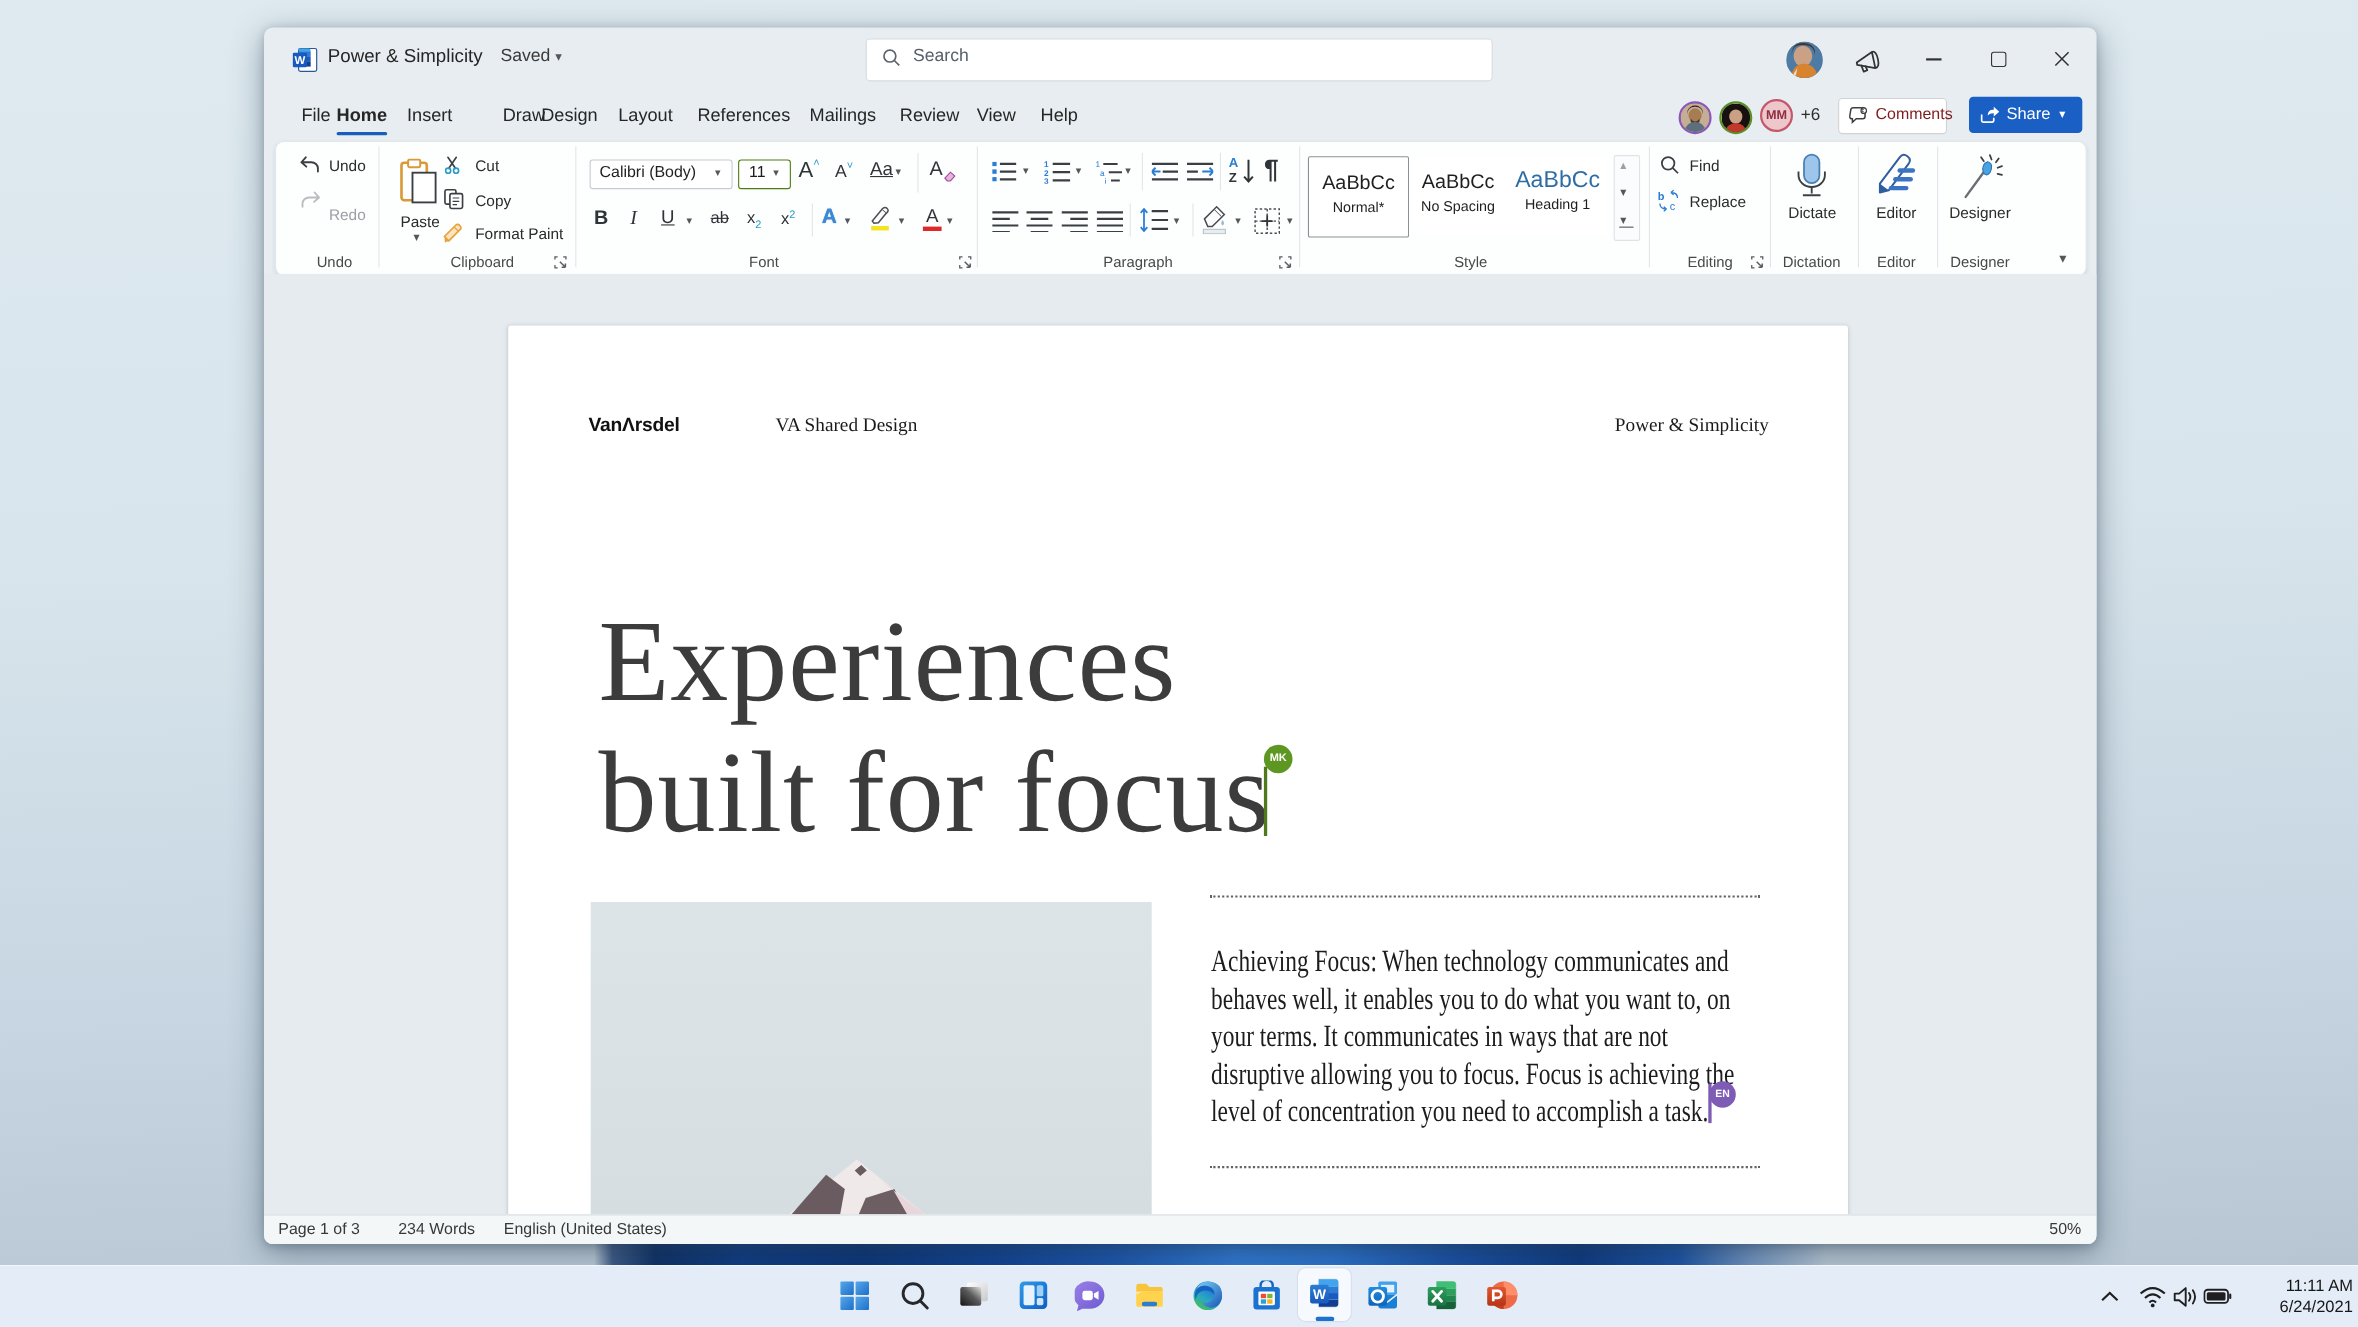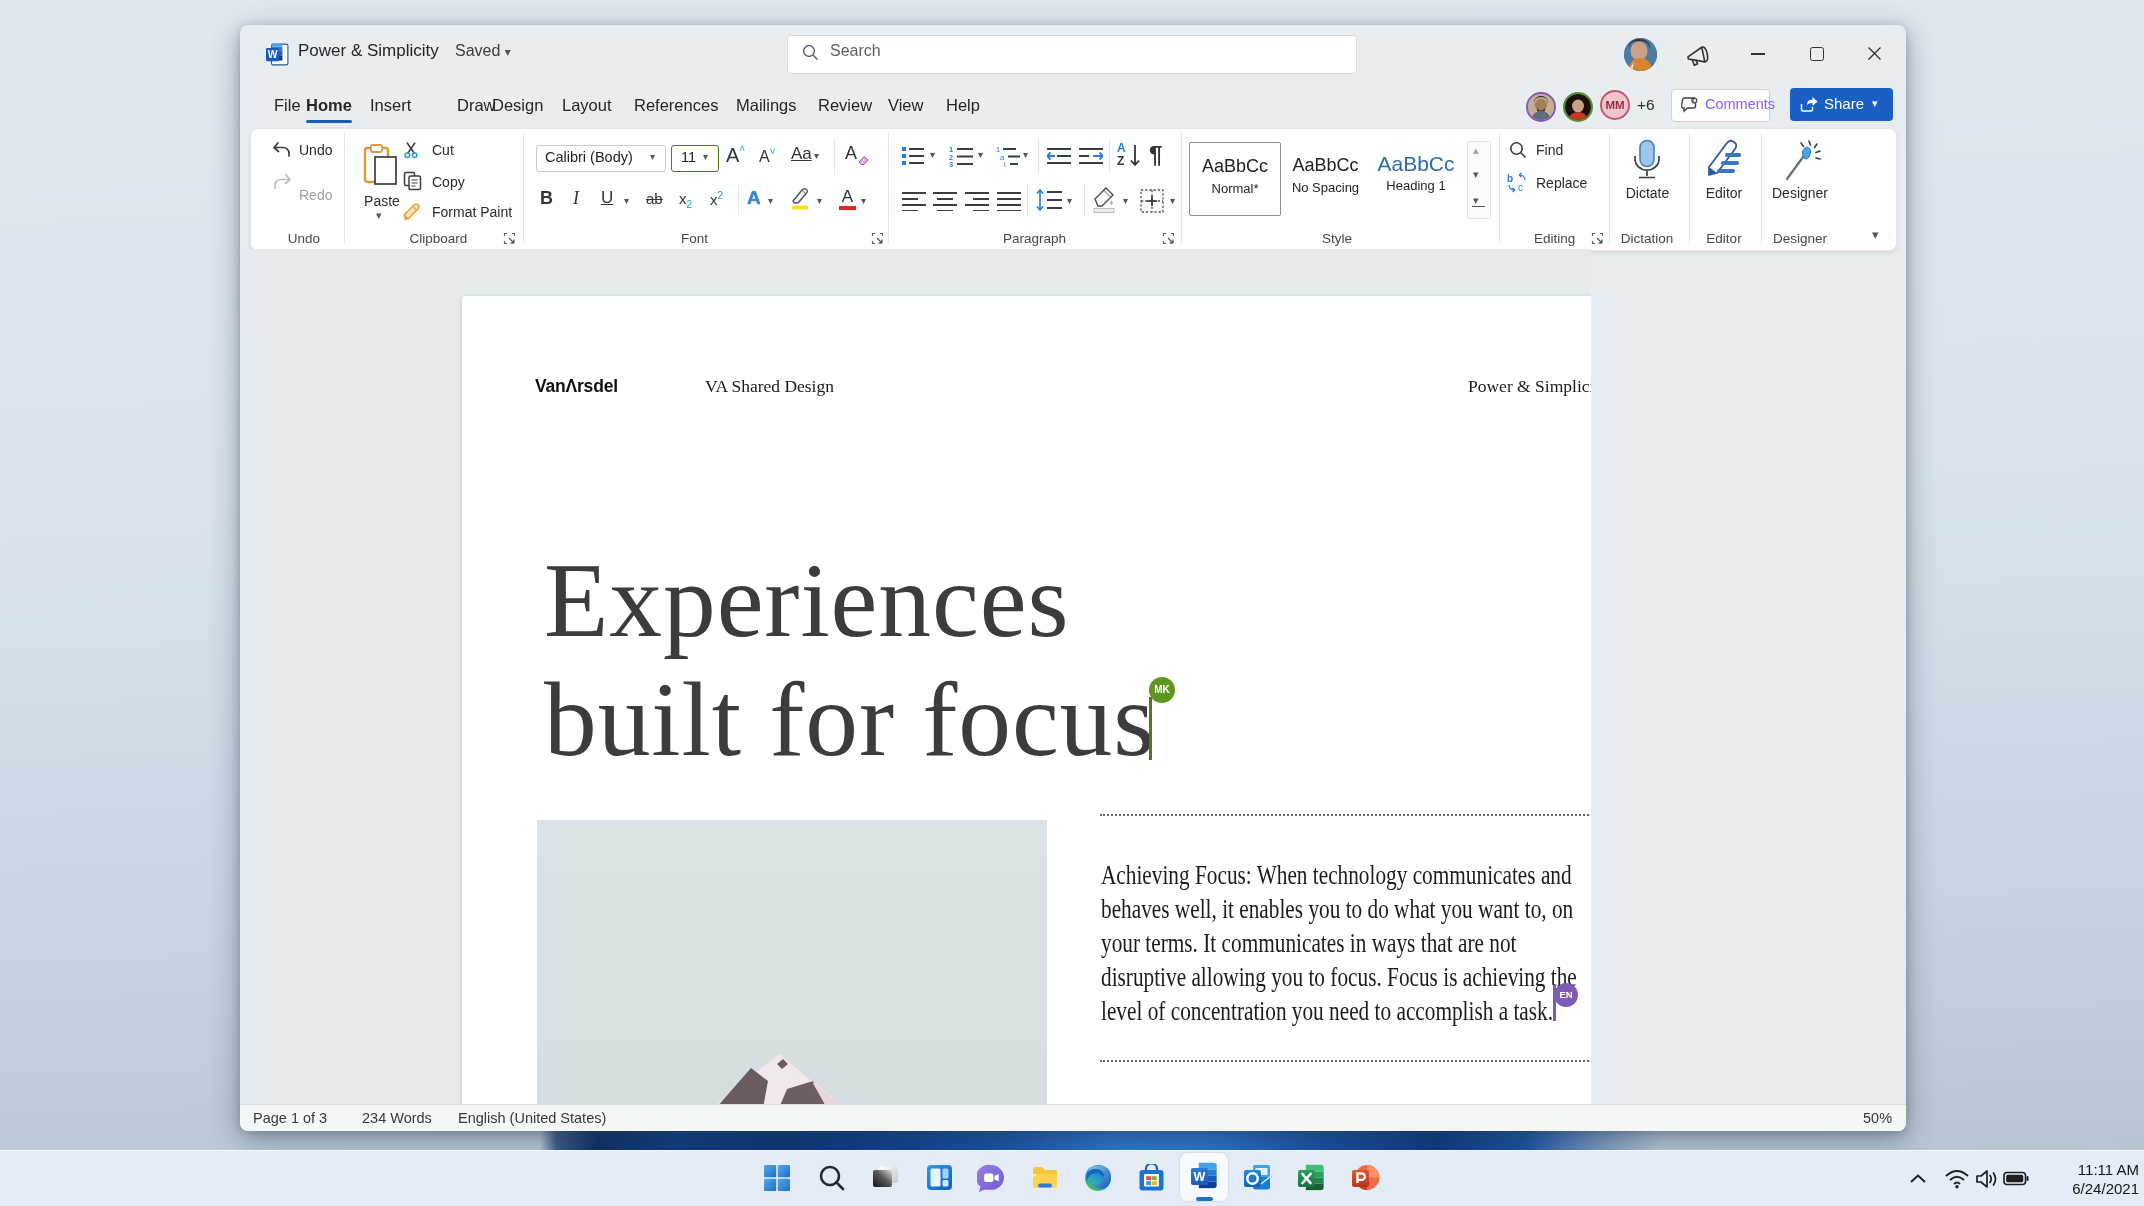--- a/index.html
+++ b/index.html
@@ -15,21 +15,21 @@
 .tab{top:71px;font-size:16.5px;color:#262626;}
 #homeu{left:66px;top:95px;width:46px;height:3px;border-radius:2px;background:#1a5dbb;}
 
 #ribbon{left:10px;top:103px;width:1645px;height:121px;background:#fdfefe;border:1px solid #e3e7ea;border-radius:8px;box-shadow:0 2px 4px rgba(90,110,130,0.14);}
 .seclab{top:102px;font-size:13.5px;color:#484848;}
 .secdiv{top:4px;width:1px;height:110px;background:#e2e6e9;}
 .rlab{font-size:14px;color:#2b2b2b;}
 .gray{color:#9b9fa3;}
 .chev{font-size:11px;color:#53575b;}
 
-#docarea{left:0;top:224px;width:1351px;height:855px;background:#e5ebee;overflow:hidden;}
+#docarea{left:0;top:224px;width:1666px;height:855px;background:#e5ebee;overflow:hidden;}
 #page{left:222px;top:47px;width:1218px;height:812px;background:#fff;border-radius:3px;box-shadow:0 1px 4px rgba(100,115,130,0.35);overflow:hidden;}
 #h1{left:82px;top:245px;width:1100px;font-family:"Liberation Serif",serif;font-size:105.5px;line-height:119px;color:#3c3c3c;letter-spacing:0.9px;}
 .dot{height:3px;border-top:2.5px dotted #636363;}
 #para{left:639px;top:562px;font-family:"Liberation Serif",serif;font-size:28px;line-height:34.1px;color:#1c1c1c;white-space:nowrap;transform:scaleX(0.76);transform-origin:left top;}
 
 #status{left:0;top:1079px;width:1666px;height:27px;background:#f4f7f8;border-top:1px solid #d9dee1;font-size:14.5px;color:#383838;}
 
 #taskbar{left:0;top:1150px;width:2144px;height:56px;background:#e4ecf7;border-top:1px solid rgba(255,255,255,0.6);}
 .ser{font-family:"Liberation Serif",serif;}
 </style></head>
@@ -114,21 +114,21 @@
     </div>
     <div class="a" style="left:1360px;top:65px;width:26px;height:26px;border-radius:50%;border:2.5px solid #c4586a;background:#eec7cc;color:#8f2f3f;font-size:11.5px;font-weight:bold;text-align:center;line-height:26px;">MM</div>
     <div class="a" style="left:1397px;top:71px;font-size:15.5px;color:#2c2c2c;">+6</div>
 
     <div class="a" style="left:1431px;top:64px;width:97px;height:31px;background:#fff;border:1px solid #d2d2d2;border-radius:4px;">
       <svg class="a" style="left:9px;top:7px;" width="19" height="17" viewBox="0 0 19 17">
           <path d="M1.5 3 a2 2 0 0 1 2-2 h9 a2 2 0 0 1 2 2 v6 a2 2 0 0 1-2 2 h-6 l-3.5 3.2 v-3.2 h-0.5 a2 2 0 0 1-2-2 Z" fill="none" stroke="#404040" stroke-width="1.4"></path>
           <circle cx="13.3" cy="3.6" r="2.5" fill="#fff" stroke="#404040" stroke-width="1.1"></circle>
           <path d="M13.3 2.5 a1.1 1.1 0 1 0 0.02 2.1" fill="none" stroke="#404040" stroke-width="0.9"></path>
         </svg>
-      <span class="a" style="left:33px;top:6px;font-size:14.5px;color:#8b5cf6;">Comments</span>
+      <span class="a" style="left:33px;top:6px;font-size:14.5px;color:#7f1d1d;">Comments</span>
     </div>
 
     <div class="a" style="left:1550px;top:63px;width:103px;height:33px;background:#1a5fc4;border-radius:4px;">
       <svg class="a" style="left:10px;top:8px;" width="19" height="17" viewBox="0 0 19 17">
           <path d="M1.5 8 v5.5 a1.5 1.5 0 0 0 1.5 1.5 h8 a1.5 1.5 0 0 0 1.5-1.5 V11" fill="none" stroke="#fff" stroke-width="1.5"></path>
           <path d="M7 9 Q7 3.5 12.5 3.8 L12.5 1 L17.5 5.5 L12.5 10 L12.5 7 Q9 6.8 7 9 Z" fill="#fff"></path>
         </svg>
       <span class="a" style="left:34px;top:7px;font-size:15px;color:#fff;">Share</span>
       <span class="a" style="left:82px;top:9px;font-size:11px;color:#fff;">▾</span>
     </div>

